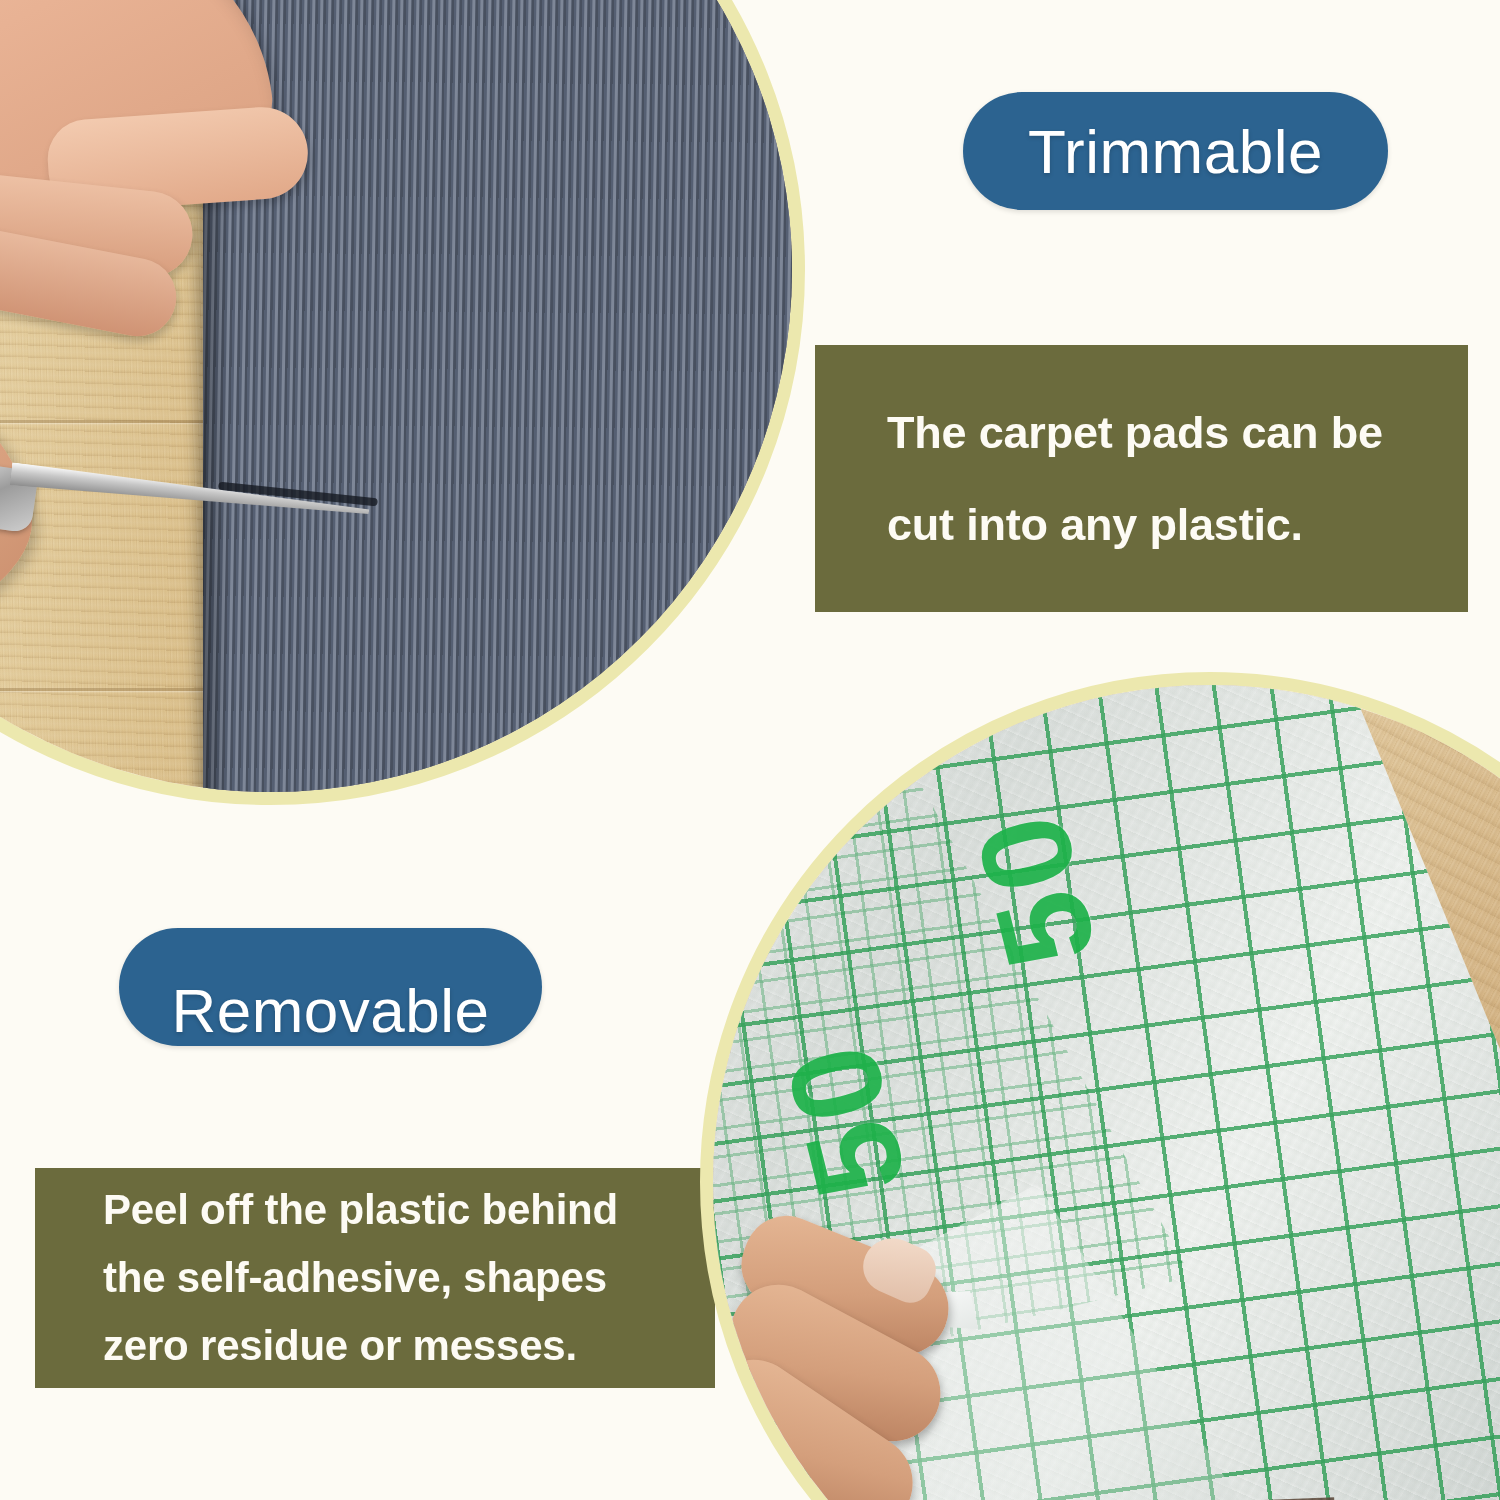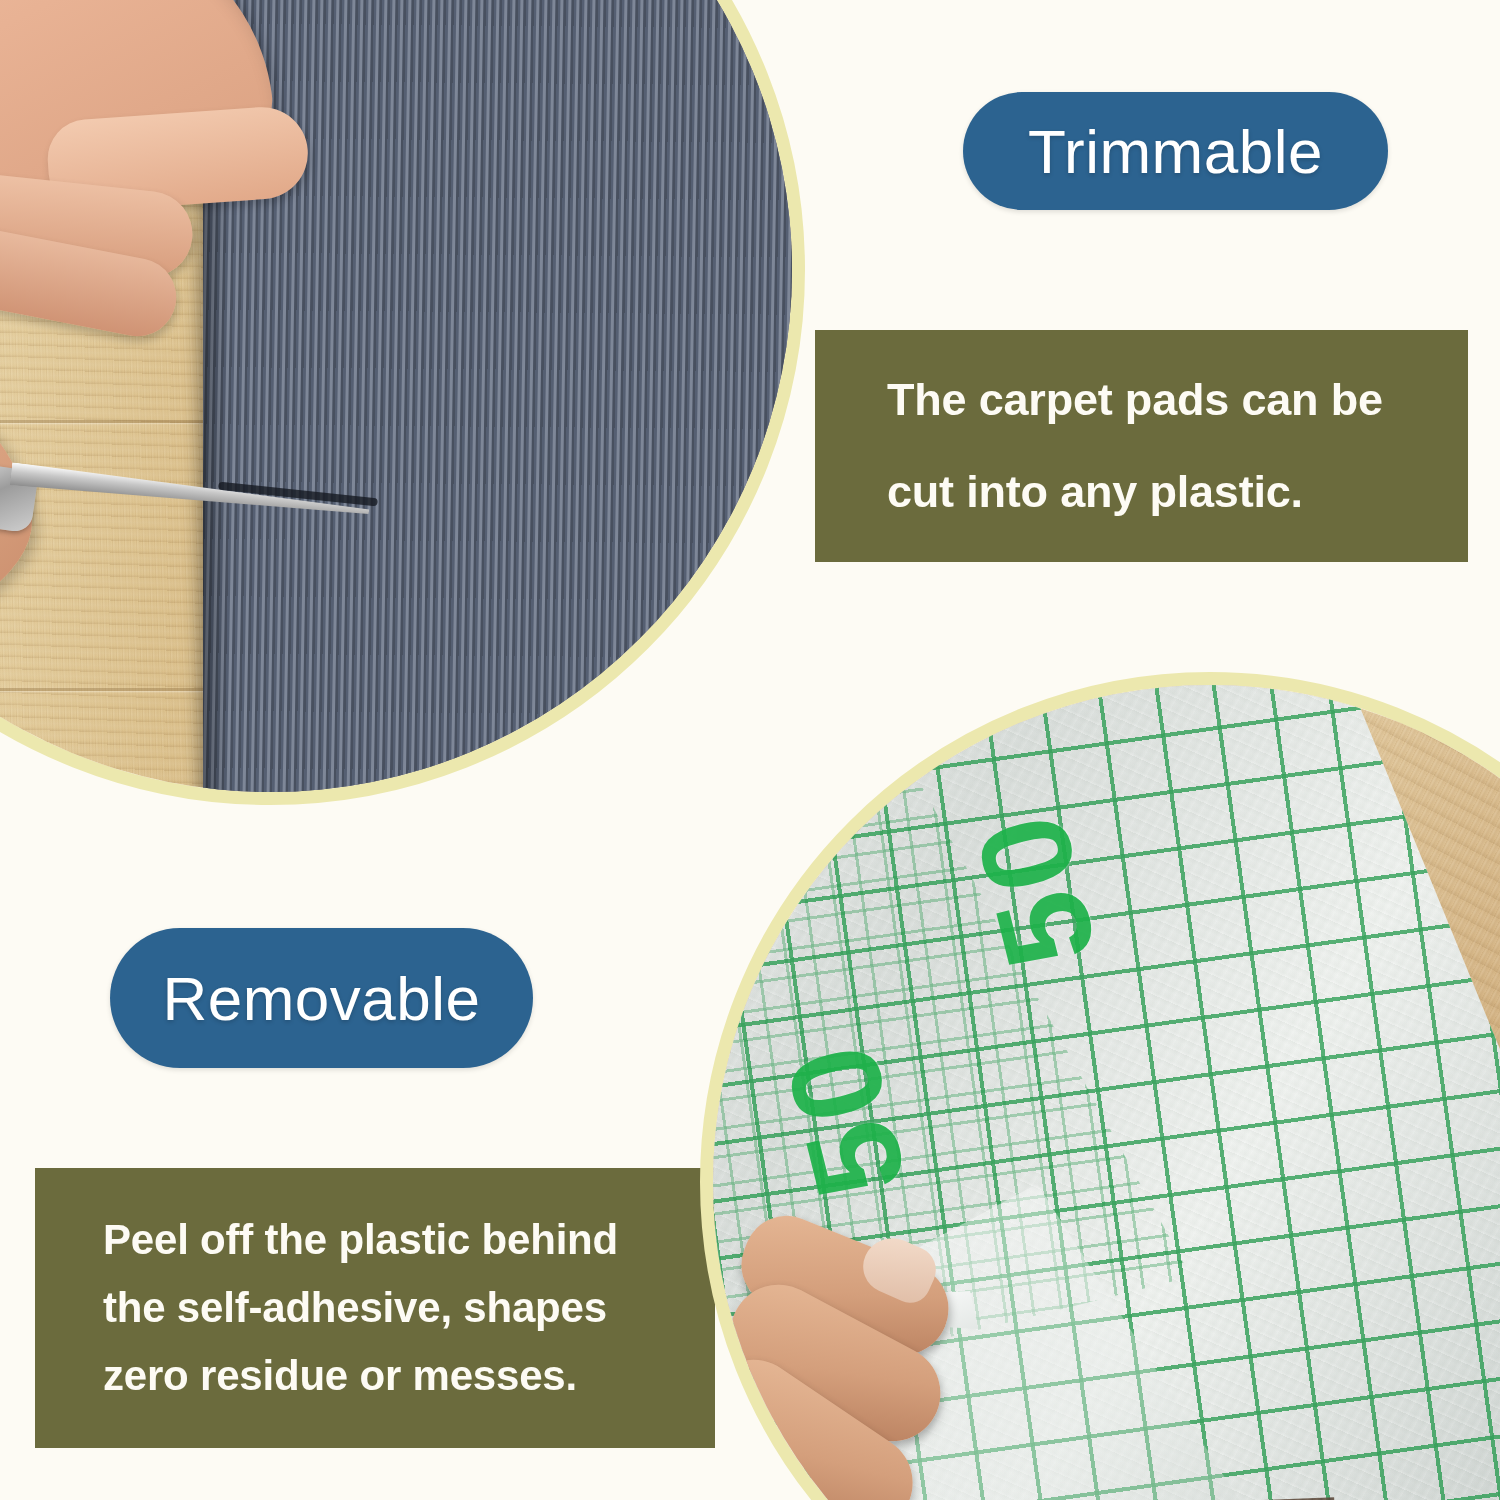--- a/index.html
+++ b/index.html
@@ -33,36 +33,36 @@
   }
   .olive-line {
     color: #fdfbf4;
     font-family: "Liberation Sans", sans-serif;
     font-weight: bold;
     letter-spacing: -0.2px;
   }
 
   #panel-trimmable {
     left: 815px;
-    top: 330px;
+    top: 345px;
     width: 653px;
-    height: 232px;
+    height: 267px;
     padding-left: 72px;
     padding-right: 20px;
   }
   #panel-trimmable .olive-line {
     font-size: 45px;
     line-height: 92px;
   }
 
   #panel-removable {
     left: 35px;
     top: 1168px;
     width: 680px;
-    height: 280px;
+    height: 220px;
     padding-left: 68px;
     padding-right: 18px;
   }
   #panel-removable .olive-line {
     font-size: 42px;
     line-height: 68px;
   }
 
   
   .pill {
@@ -84,24 +84,25 @@
   }
   #badge-trimmable {
     left: 963px;
     top: 92px;
     width: 425px;
     height: 118px;
   }
   #badge-trimmable .pill-label { font-size: 62px; }
 
   #badge-removable {
-    left: 110px;
+    left: 119px;
     top: 928px;
     width: 423px;
-    height: 140px;
+    height: 118px;
+    align-items: flex-end;
   }
   #badge-removable .pill-label { font-size: 62px; }
 
   
   .photo-circle {
     position: absolute;
     border-radius: 50%;
     border: 13px solid #ece8ae;
     box-sizing: border-box;
     overflow: hidden;

